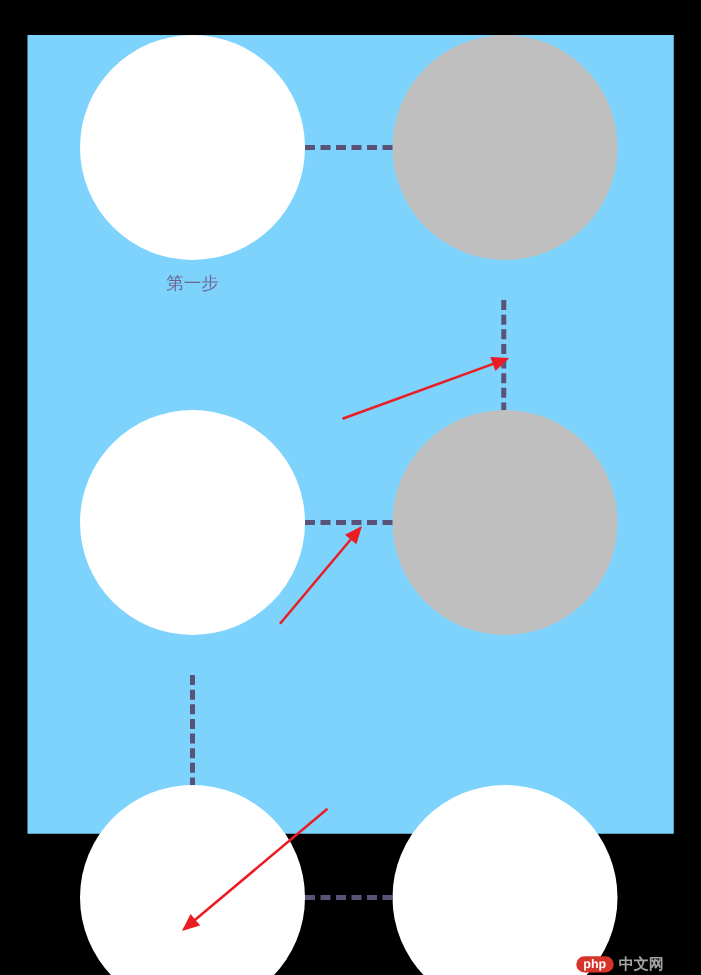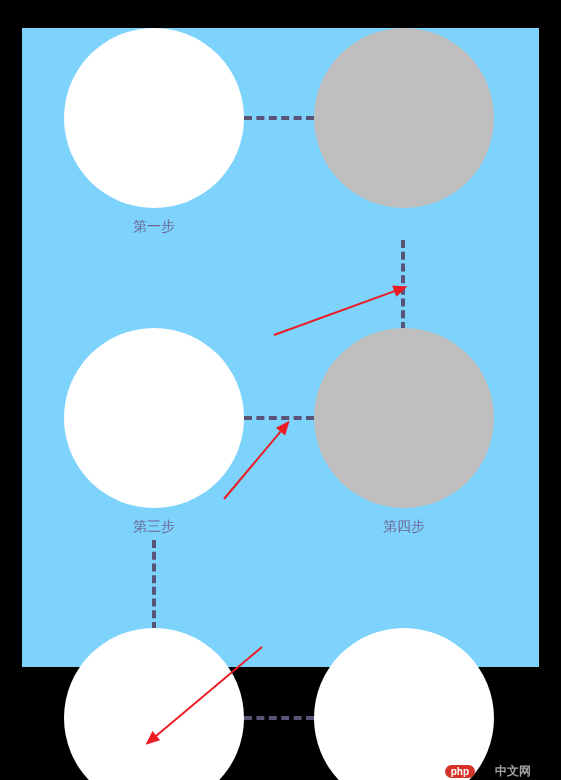--- a/index.html
+++ b/index.html
@@ -60,21 +60,21 @@
       border-top: 6px solid transparent;
       border-bottom: 6px solid transparent;
     }
     .watermark {
       position: absolute;
       bottom: 0;
       right: 30px;
       font-size: 12px;
       display: flex;
       align-items: center;
-      gap: 20px;
+      gap: 4px;
     }
     .wm-badge {
       background: #d6332b;
       color: #fff;
       border-radius: 10px;
       padding: 1px 6px;
       font-size: 10px;
       font-weight: bold;
     }
     .wm-text { color: #a3a3a3; font-weight: bold; }
@@ -91,22 +91,20 @@
 
   <div class="label" style="left:42px; top:190px;" data-name="step-label-1">第一步</div>
 
   <div class="connector-v" style="left:379px; top:212px; height:90px;" data-name="connector-step2-step4"></div>
 
   <div class="circle white" style="left:42px; top:300px;" data-name="step-circle-3"></div>
   <div class="circle gray" style="left:292px; top:300px;" data-name="step-circle-4"></div>
 
   <div class="connector-h" style="left:222px; top:388px; width:70px;" data-name="connector-step3-step4"></div>
 
-  <div class="label" style="left:42px; top:490px;" data-name="step-label-3">第三步</div>
-  <div class="label" style="left:292px; top:490px;" data-name="step-label-4">第四步</div>
 
   <div class="connector-v" style="left:130px; top:512px; height:90px;" data-name="connector-step3-step5"></div>
 
   <div class="circle white" style="left:42px; top:600px;" data-name="step-circle-5"></div>
   <div class="circle white" style="left:292px; top:600px;" data-name="step-circle-6"></div>
 
   <div class="connector-h" style="left:222px; top:688px; width:70px;" data-name="connector-step5-step6"></div>
 
   <div class="arrow" style="left:252px; top:306px; width:140px; transform: rotate(-20deg);" data-name="annotation-arrow-1"></div>
   <div class="arrow" style="left:202px; top:470px; width:100px; transform: rotate(-50deg);" data-name="annotation-arrow-2"></div>

